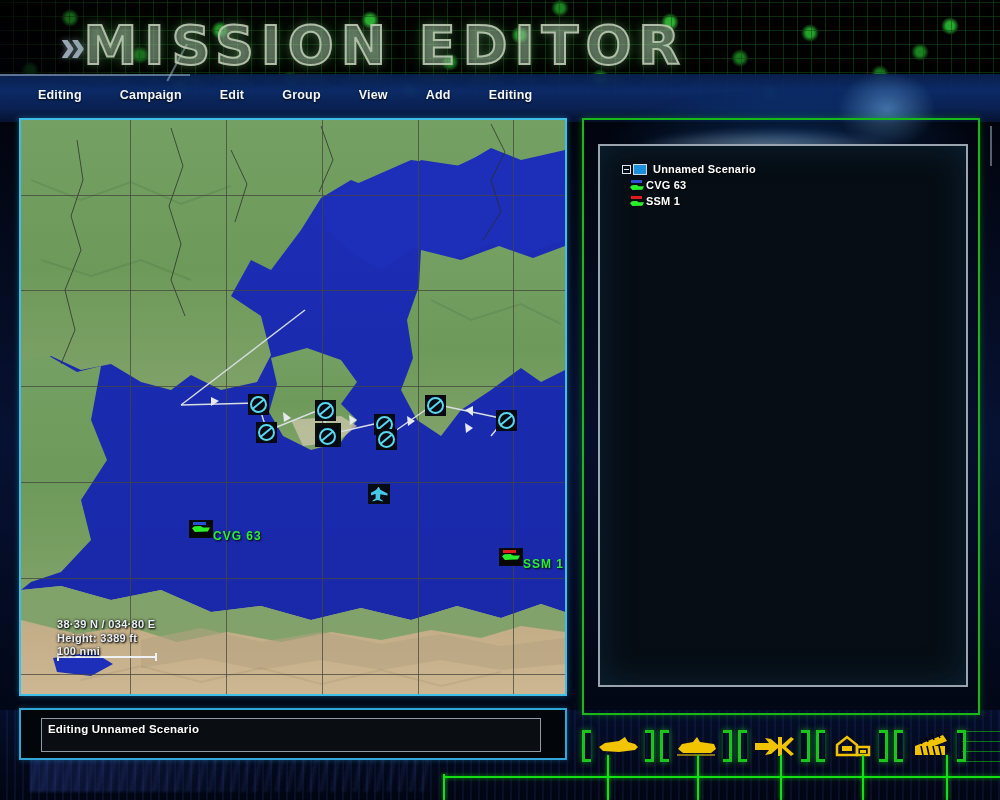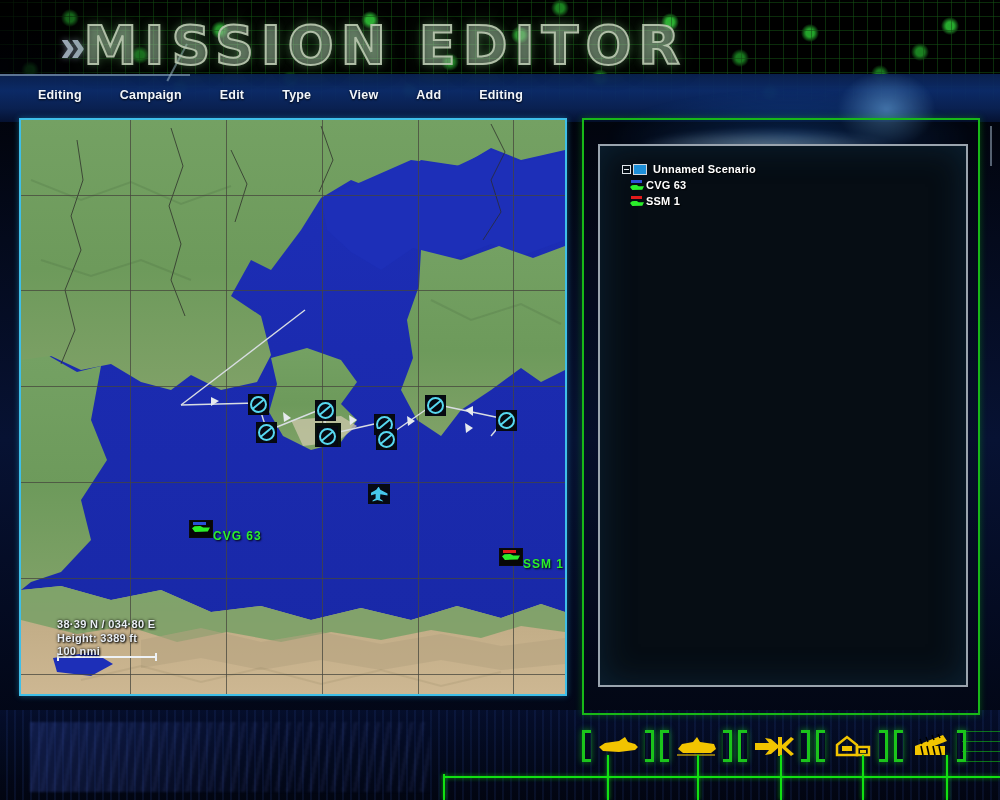--- a/index.html
+++ b/index.html
@@ -287,21 +287,21 @@
 
   <div class="title-wrap">
     <span class="chev">»</span>
     <span class="title-text">MISSION EDITOR</span>
   </div>
 
   <div class="menubar" id="menubar">
       <div class="menuitem">Editing</div>
       <div class="menuitem">Campaign</div>
       <div class="menuitem">Edit</div>
-      <div class="menuitem">Type</div>
+      <div class="menuitem">Group</div>
       <div class="menuitem">View</div>
       <div class="menuitem">Add</div>
       <div class="menuitem">Editing</div>
     </div>
 
   <div class="map-outer">
     <div class="map-inner">
       <div class="sea"></div>
 
       <svg width="544" height="574" style="position:absolute;left:0;top:0;">
@@ -460,20 +460,25 @@
       <div class="map-label" style="left:36px;top:512px;">Height: 3389 ft</div>
       <div class="scalebar" style="top:533px;">
         <div class="bar"></div>
         <div class="t1"></div>
         <div class="t2"></div>
       </div>
       <div class="map-label" style="left:36px;top:525px;">100 nmi</div>
     </div>
   </div>
 
+  <div class="status-outer">
+    <div class="status-inner">
+      <div class="status-text">Editing  Unnamed Scenario</div>
+    </div>
+  </div>
 
   <div class="rp-outer">
     <div class="rp-inner">
       <div class="rp-tree" id="tree">
           <div class="tree-row">
             <span class="expander"></span>
             <span class="folder"></span>
             <span class="tl">Unnamed Scenario</span>
           </div>
           <div class="tree-row" style="margin-left: 8px;">

